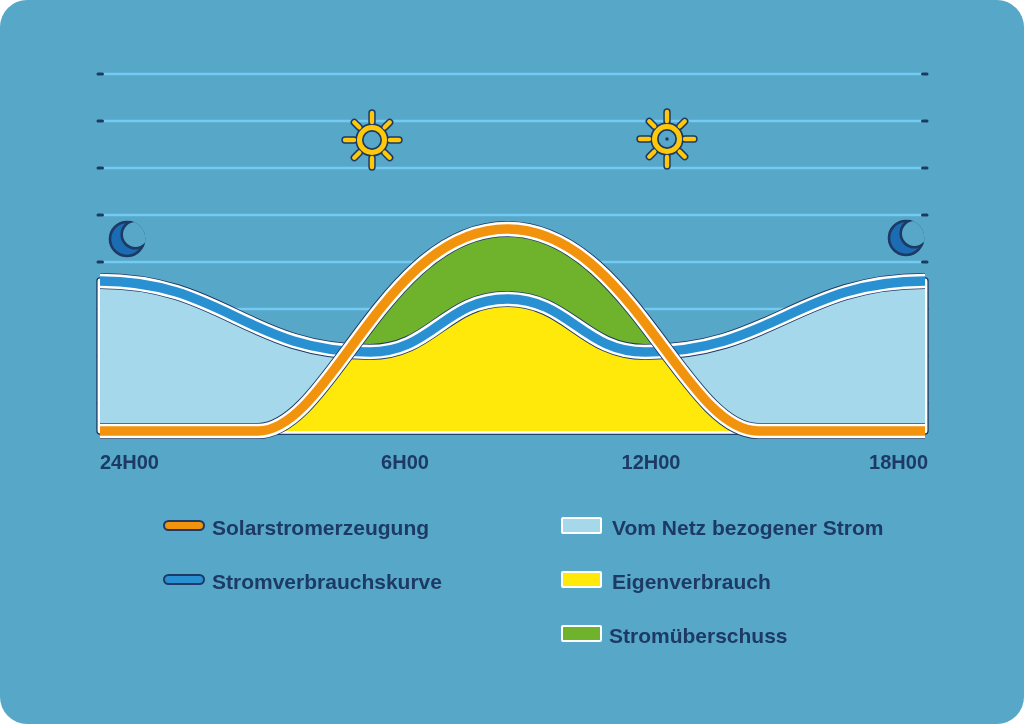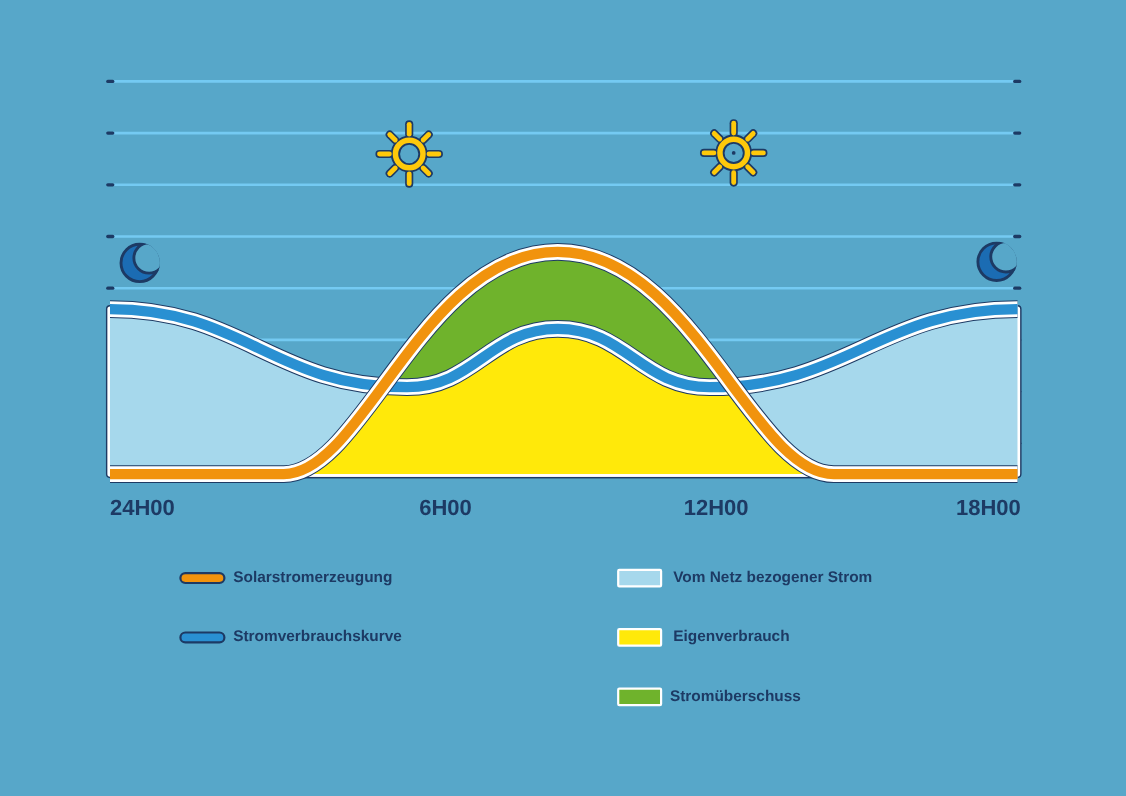--- a/index.html
+++ b/index.html
@@ -1,31 +1,32 @@
 <!DOCTYPE html>
 <html><head>
 <meta charset="utf-8">
 <style>
   html,body{margin:0;padding:0;}
   #canvas{
     position:relative;width:1024px;height:724px;overflow:hidden;
     background:#57A7C9;
     font-family:"Liberation Sans", sans-serif;
+    border-radius:27px;
   }
   #chart-svg{position:absolute;left:0;top:0;}
   .tick{
     position:absolute;top:451px;
     color:#1D3A64;font-size:20px;font-weight:bold;letter-spacing:0px;
     white-space:nowrap;
   }
   .tick.center{transform:translateX(-50%);}
   .legend-row{position:absolute;height:22px;}
   .legend-label{
     position:absolute;left:0;top:0;
-    color:#1D3A64;font-size:14px;font-weight:bold;white-space:nowrap;
+    color:#1D3A64;font-size:21px;font-weight:bold;white-space:nowrap;
   }
   .swatch-pill{
     position:absolute;width:38px;height:7px;border-radius:7px;
     border:2px solid #1D3A64;
   }
   .swatch-rect{
     position:absolute;width:37px;height:13px;border-radius:2px;
     border:2px solid #FFFFFF;
   }
 </style>

